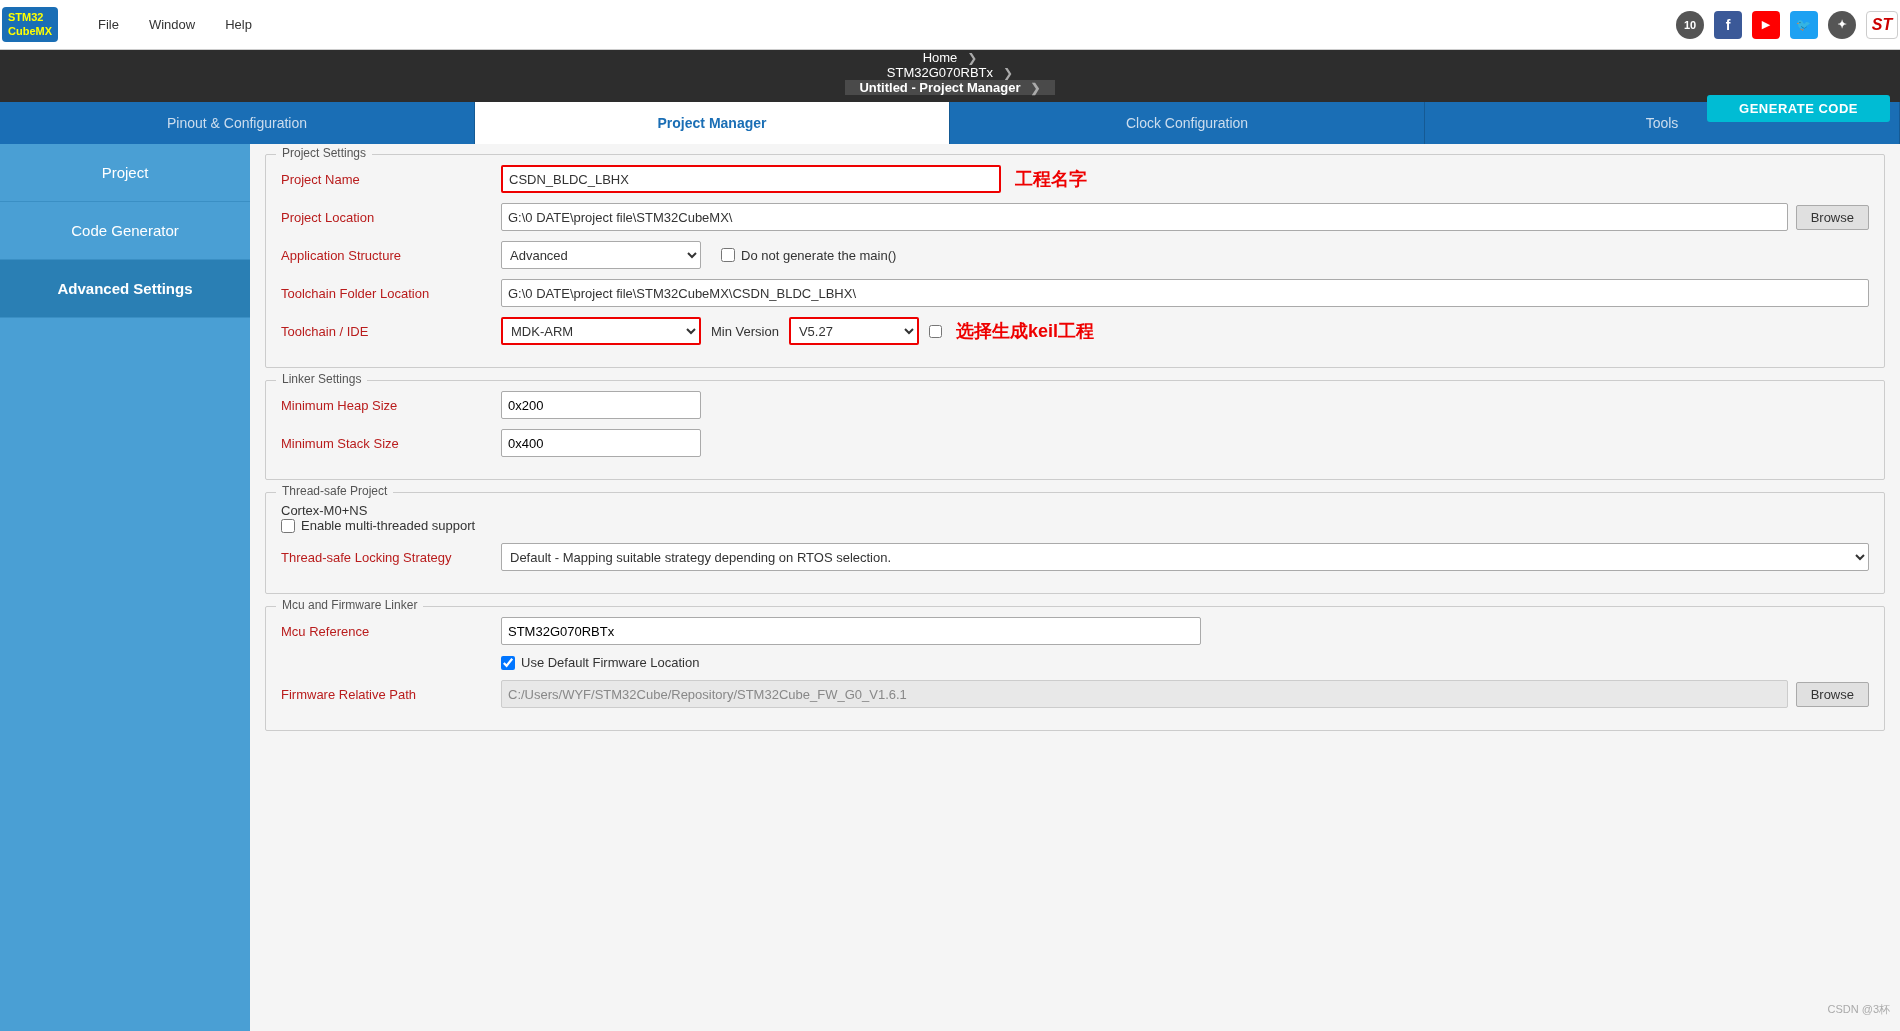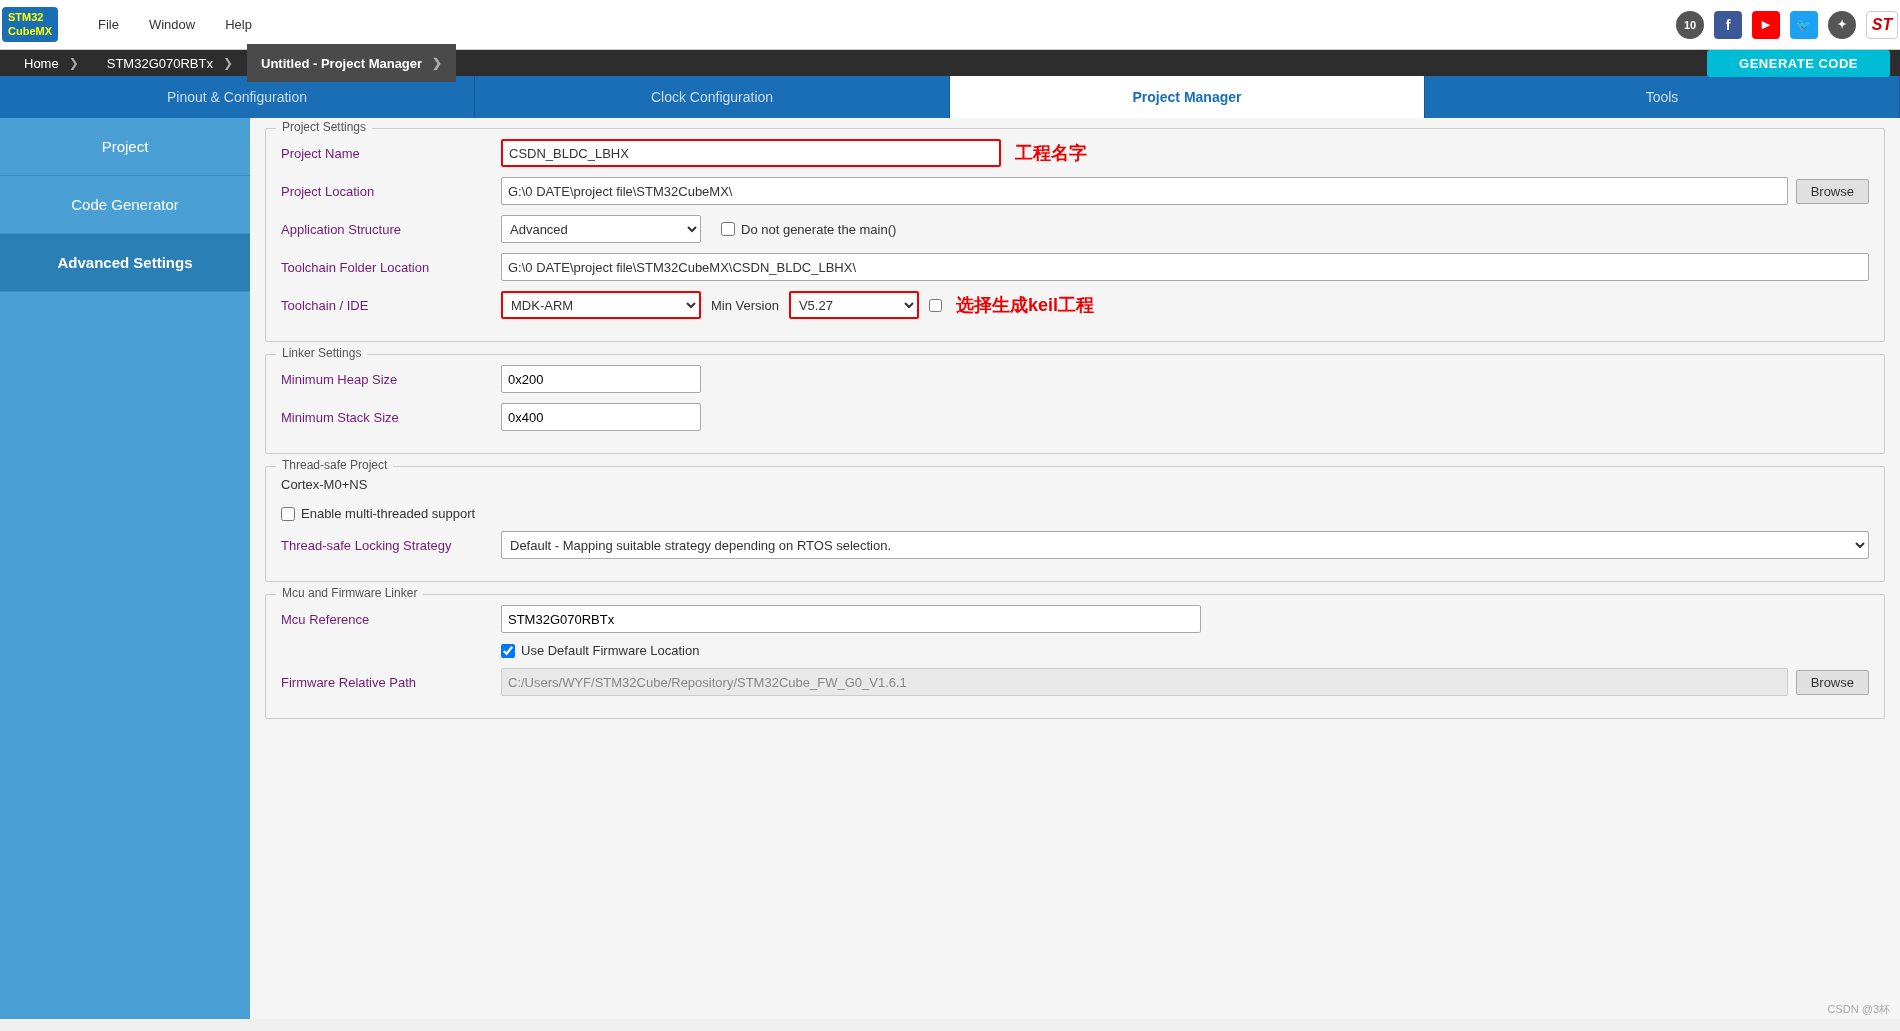--- a/index.html
+++ b/index.html
@@ -16,21 +16,21 @@
     .menu-item { cursor: pointer; color: #333; font-size: 13px; }
     .top-icons { display: flex; align-items: center; gap: 10px; }
     .icon-circle { background: #555; color: #fff; border-radius: 50%; width: 28px; height: 28px; display: flex; align-items: center; justify-content: center; font-size: 11px; font-weight: bold; }
     .icon-fb { background: #3b5998; color: #fff; border-radius: 4px; width: 28px; height: 28px; display: flex; align-items: center; justify-content: center; font-size: 14px; font-weight: bold; }
     .icon-yt { background: #ff0000; color: #fff; border-radius: 4px; width: 28px; height: 28px; display: flex; align-items: center; justify-content: center; font-size: 11px; }
     .icon-tw { background: #1da1f2; color: #fff; border-radius: 4px; width: 28px; height: 28px; display: flex; align-items: center; justify-content: center; font-size: 12px; }
     .icon-st { background: #fff; border: 1px solid #ccc; border-radius: 4px; width: 32px; height: 28px; display: flex; align-items: center; justify-content: center; font-size: 12px; font-weight: bold; color: #cc0000; }
 
     
     .breadcrumb-bar {
-      background: #2d2d2d; height: 26px; display: flex; align-items: center; padding: 0 10px; gap: 0;
+      background: #2d2d2d; height: 52px; display: flex; align-items: center; padding: 0 10px; gap: 0; flex-direction: column;
     }
     .breadcrumb-item {
       color: #fff; font-size: 13px; padding: 0 14px; height: 38px; display: flex; align-items: center; position: relative; cursor: pointer;
     }
     .breadcrumb-item:not(:last-child)::after {
       content: '❯'; color: #aaa; margin-left: 10px; font-size: 12px;
     }
     .breadcrumb-item.active { background: #4a4a4a; font-weight: bold; }
     .generate-btn {
       margin-left: auto; background: #00bcd4; color: #fff; font-weight: bold; font-size: 13px; padding: 6px 32px; border: none; border-radius: 3px; cursor: pointer; letter-spacing: 0.5px;
@@ -53,42 +53,42 @@
     .sidebar-item {
       padding: 20px 10px; text-align: center; color: #fff; font-size: 15px; cursor: pointer; border-bottom: 1px solid #3a8fc4;
     }
     .sidebar-item.active { background: #2a7fb4; font-weight: bold; }
 
     
     .content-area { flex: 1; background: #f5f5f5; overflow-y: auto; padding: 10px 15px; }
 
     
     .form-row { display: flex; align-items: center; margin-bottom: 10px; }
-    .form-label { width: 220px; color: #701a75; font-size: 13px; flex-shrink: 0; }
+    .form-label { width: 220px; color: #b91c1c; font-size: 13px; flex-shrink: 0; }
     .form-input { flex: 1; height: 28px; border: 1px solid #aaa; border-radius: 2px; padding: 0 6px; font-size: 13px; background: #fff; color: #333; }
     .form-input.red-border { border: 2px solid #e00; }
     .browse-btn { margin-left: 8px; padding: 4px 14px; background: #e0e0e0; border: 1px solid #aaa; border-radius: 2px; cursor: pointer; font-size: 13px; color: #333; }
     .form-select { height: 28px; border: 1px solid #aaa; border-radius: 2px; padding: 0 4px; font-size: 13px; background: #fff; color: #333; }
     .form-select.red-border { border: 2px solid #e00; }
     .form-select-wide { width: 200px; }
     .form-select-version { width: 130px; }
     .form-select-fw { flex: 1; }
 
     .checkbox-area { display: flex; align-items: center; gap: 6px; font-size: 13px; color: #333; }
     .checkbox-area input[type=checkbox] { width: 14px; height: 14px; }
 
     
     .annotation { color: #e00; font-size: 18px; font-weight: bold; margin-left: 14px; }
 
     
     .toolchain-row { display: flex; align-items: center; gap: 10px; }
     .min-version-label { color: #333; font-size: 13px; }
 
     
-    .thread-subtitle { font-size: 13px; color: #333; margin-bottom: 14px; }
+    .thread-subtitle { font-size: 13px; color: #333; margin-bottom: 0; }
 
     
     .mcu-input { width: 700px; height: 28px; border: 1px solid #aaa; border-radius: 2px; padding: 0 6px; font-size: 13px; background: #fff; }
 
     
     .fw-path-input { flex: 1; height: 28px; border: 1px solid #ccc; border-radius: 2px; padding: 0 6px; font-size: 13px; background: #e8e8e8; color: #888; }
 
     
     .linker-input { width: 200px; height: 28px; border: 1px solid #aaa; border-radius: 2px; padding: 0 6px; font-size: 13px; background: #fff; }
 
@@ -129,22 +129,22 @@
 
 <div class="breadcrumb-bar">
   <div class="breadcrumb-item">Home</div>
   <div class="breadcrumb-item">STM32G070RBTx</div>
   <div class="breadcrumb-item active">Untitled - Project Manager</div>
   <button class="generate-btn">GENERATE CODE</button>
 </div>
 
 <div class="tab-bar">
   <div class="tab">Pinout &amp; Configuration</div>
+  <div class="tab active">Project Manager</div>
   <div class="tab">Clock Configuration</div>
-  <div class="tab active">Project Manager</div>
   <div class="tab">Tools</div>
 </div>
 
 <div class="main-layout">
 
   <div class="sidebar">
     <div class="sidebar-item">Project</div>
     <div class="sidebar-item">Code Generator</div>
     <div class="sidebar-item active">Advanced Settings</div>
   </div>

